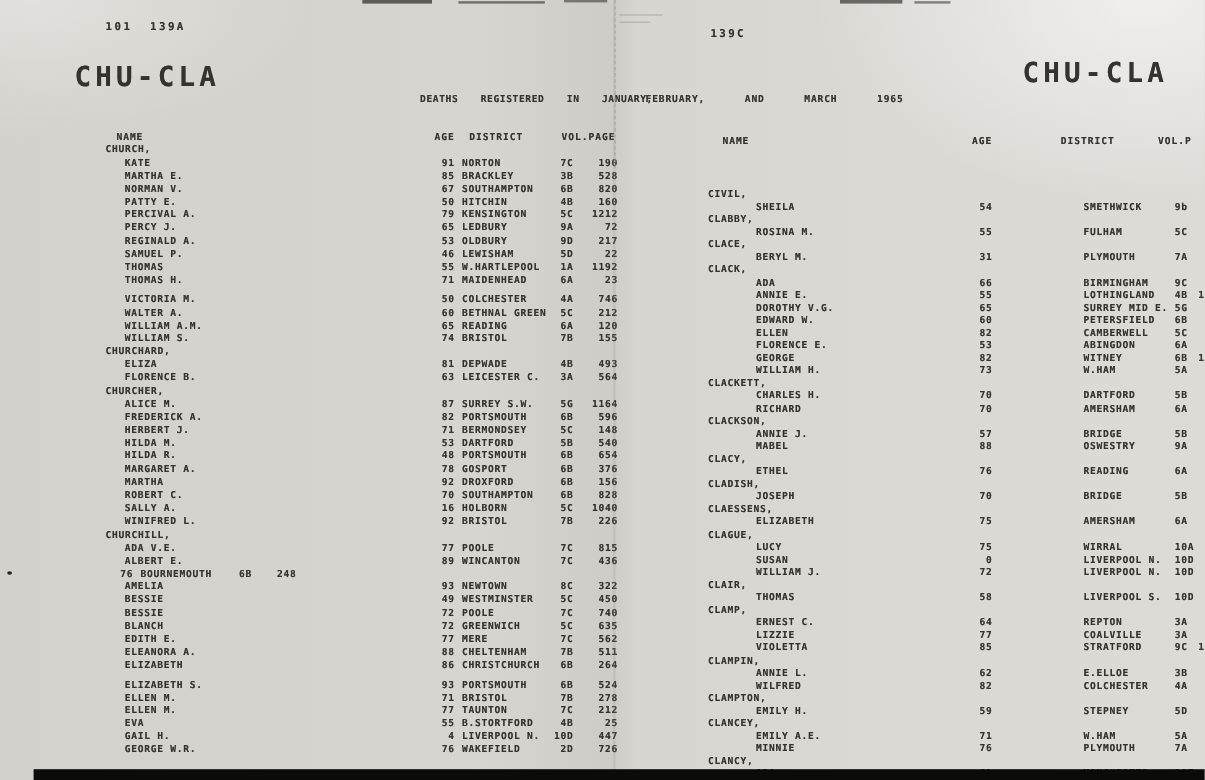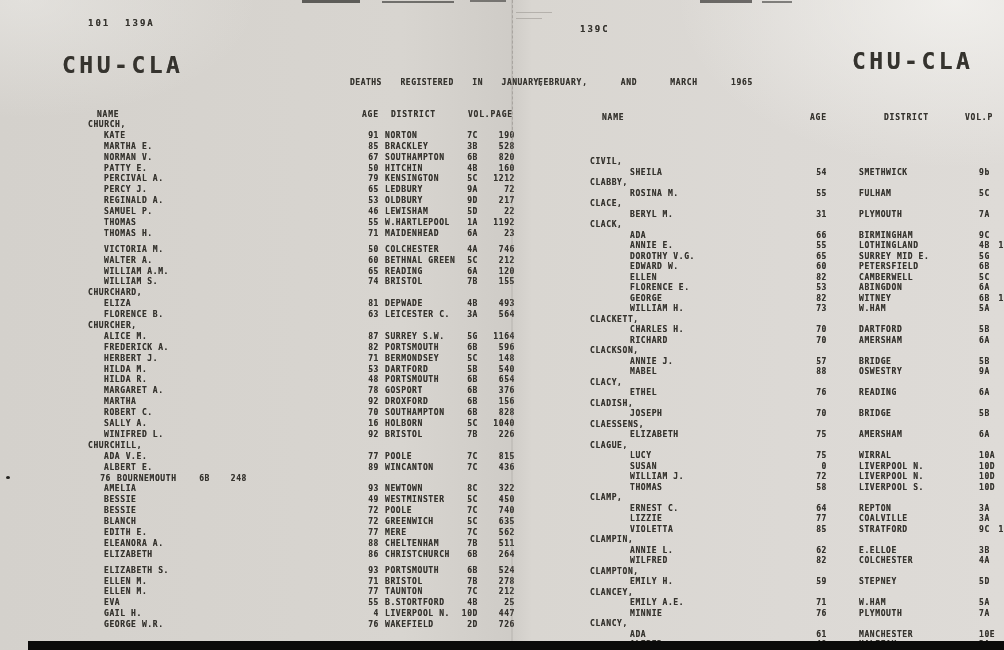--- a/index.html
+++ b/index.html
@@ -34,21 +34,21 @@
   #rows-left .c-age{width:26px;text-align:right;}
   #rows-left .c-dist{width:79px;padding-left:6px;}
   #rows-left .c-vol{width:20px;text-align:right;}
   #rows-left .c-page{width:37px;text-align:right;}
   #rows-left .row.group .c-name{padding-left:3px;}
   #rows-left .row.entry .c-name{padding-left:19px;}
   #rows-right{left:588px;top:129px;width:416px;}
   #rows-right .row{height:10.5px;line-height:10.5px;}
   #rows-right .c-name{width:215px;margin-top:28px;}
   #rows-right .c-age{width:24px;text-align:right;}
-  #rows-right .c-dist{width:150px;padding-left:32px;}
+  #rows-right .c-dist{width:150px;padding-left:76px;}
   #rows-right .c-vol{width:16px;padding-left:2px;}
   #rows-right .c-page{width:11px;text-align:right;}
   #rows-right .row.group .c-name{padding-left:2px;}
   #rows-right .row.entry .c-name{padding-left:42px;}
   .gap{height:5px;}
   
   .fold-line{position:absolute;left:512px;top:0;height:140px;width:0;
     border-left:1px dashed #a39f9a;opacity:.8;}
   .fold-shade{position:absolute;left:511px;top:0;height:650px;width:2px;
     background:rgba(150,147,142,.22);}
@@ -120,21 +120,21 @@
       <div class="row entry"><span class="c-name">ELIZABETH</span><span class="c-age">86</span><span class="c-dist">CHRISTCHURCH</span><span class="c-vol">6B</span><span class="c-page">264</span></div>
       <div class="gap"></div>
       <div class="row entry"><span class="c-name">ELIZABETH S.</span><span class="c-age">93</span><span class="c-dist">PORTSMOUTH</span><span class="c-vol">6B</span><span class="c-page">524</span></div>
       <div class="row entry"><span class="c-name">ELLEN M.</span><span class="c-age">71</span><span class="c-dist">BRISTOL</span><span class="c-vol">7B</span><span class="c-page">278</span></div>
       <div class="row entry"><span class="c-name">ELLEN M.</span><span class="c-age">77</span><span class="c-dist">TAUNTON</span><span class="c-vol">7C</span><span class="c-page">212</span></div>
       <div class="row entry"><span class="c-name">EVA</span><span class="c-age">55</span><span class="c-dist">B.STORTFORD</span><span class="c-vol">4B</span><span class="c-page">25</span></div>
       <div class="row entry"><span class="c-name">GAIL H.</span><span class="c-age">4</span><span class="c-dist">LIVERPOOL N.</span><span class="c-vol">10D</span><span class="c-page">447</span></div>
       <div class="row entry"><span class="c-name">GEORGE W.R.</span><span class="c-age">76</span><span class="c-dist">WAKEFIELD</span><span class="c-vol">2D</span><span class="c-page">726</span></div>
     </div>
 
-  <div class="abs ink corner-ref" style="left:580px;top:24px;">139C</div>
+  <div class="abs ink corner-ref" style="left:592px;top:24px;">139C</div>
 
   <div class="abs ink caption-r" style="left:538px;top:78px;">FEBRUARY,  AND  MARCH  1965</div>
 
   <div class="abs ink range-title" style="left:852px;top:48px;">CHU-CLA</div>
 
   <div class="abs ink colhead" style="left:602px;top:113px;">NAME</div>
   <div class="abs ink colhead" style="left:810px;top:113px;">AGE</div>
   <div class="abs ink colhead" style="left:884px;top:113px;">DISTRICT</div>
   <div class="abs ink colhead" style="left:965px;top:113px;">VOL.P</div>
 
@@ -163,20 +163,21 @@
       <div class="row group"><span class="c-name">CLACY,</span><span class="c-age"></span><span class="c-dist"></span><span class="c-vol"></span><span class="c-page"></span></div>
       <div class="row entry"><span class="c-name">ETHEL</span><span class="c-age">76</span><span class="c-dist">READING</span><span class="c-vol">6A</span><span class="c-page"></span></div>
       <div class="row group"><span class="c-name">CLADISH,</span><span class="c-age"></span><span class="c-dist"></span><span class="c-vol"></span><span class="c-page"></span></div>
       <div class="row entry"><span class="c-name">JOSEPH</span><span class="c-age">70</span><span class="c-dist">BRIDGE</span><span class="c-vol">5B</span><span class="c-page"></span></div>
       <div class="row group"><span class="c-name">CLAESSENS,</span><span class="c-age"></span><span class="c-dist"></span><span class="c-vol"></span><span class="c-page"></span></div>
       <div class="row entry"><span class="c-name">ELIZABETH</span><span class="c-age">75</span><span class="c-dist">AMERSHAM</span><span class="c-vol">6A</span><span class="c-page"></span></div>
       <div class="row group"><span class="c-name">CLAGUE,</span><span class="c-age"></span><span class="c-dist"></span><span class="c-vol"></span><span class="c-page"></span></div>
       <div class="row entry"><span class="c-name">LUCY</span><span class="c-age">75</span><span class="c-dist">WIRRAL</span><span class="c-vol">10A</span><span class="c-page"></span></div>
       <div class="row entry"><span class="c-name">SUSAN</span><span class="c-age">0</span><span class="c-dist">LIVERPOOL N.</span><span class="c-vol">10D</span><span class="c-page"></span></div>
       <div class="row entry"><span class="c-name">WILLIAM J.</span><span class="c-age">72</span><span class="c-dist">LIVERPOOL N.</span><span class="c-vol">10D</span><span class="c-page"></span></div>
+      <div class="row group"><span class="c-name">CLAIR,</span><span class="c-age"></span><span class="c-dist"></span><span class="c-vol"></span><span class="c-page"></span></div>
       <div class="row entry"><span class="c-name">THOMAS</span><span class="c-age">58</span><span class="c-dist">LIVERPOOL S.</span><span class="c-vol">10D</span><span class="c-page"></span></div>
       <div class="row group"><span class="c-name">CLAMP,</span><span class="c-age"></span><span class="c-dist"></span><span class="c-vol"></span><span class="c-page"></span></div>
       <div class="row entry"><span class="c-name">ERNEST C.</span><span class="c-age">64</span><span class="c-dist">REPTON</span><span class="c-vol">3A</span><span class="c-page"></span></div>
       <div class="row entry"><span class="c-name">LIZZIE</span><span class="c-age">77</span><span class="c-dist">COALVILLE</span><span class="c-vol">3A</span><span class="c-page"></span></div>
       <div class="row entry"><span class="c-name">VIOLETTA</span><span class="c-age">85</span><span class="c-dist">STRATFORD</span><span class="c-vol">9C</span><span class="c-page">1</span></div>
       <div class="row group"><span class="c-name">CLAMPIN,</span><span class="c-age"></span><span class="c-dist"></span><span class="c-vol"></span><span class="c-page"></span></div>
       <div class="row entry"><span class="c-name">ANNIE L.</span><span class="c-age">62</span><span class="c-dist">E.ELLOE</span><span class="c-vol">3B</span><span class="c-page"></span></div>
       <div class="row entry"><span class="c-name">WILFRED</span><span class="c-age">82</span><span class="c-dist">COLCHESTER</span><span class="c-vol">4A</span><span class="c-page"></span></div>
       <div class="row group"><span class="c-name">CLAMPTON,</span><span class="c-age"></span><span class="c-dist"></span><span class="c-vol"></span><span class="c-page"></span></div>
       <div class="row entry"><span class="c-name">EMILY H.</span><span class="c-age">59</span><span class="c-dist">STEPNEY</span><span class="c-vol">5D</span><span class="c-page"></span></div>

